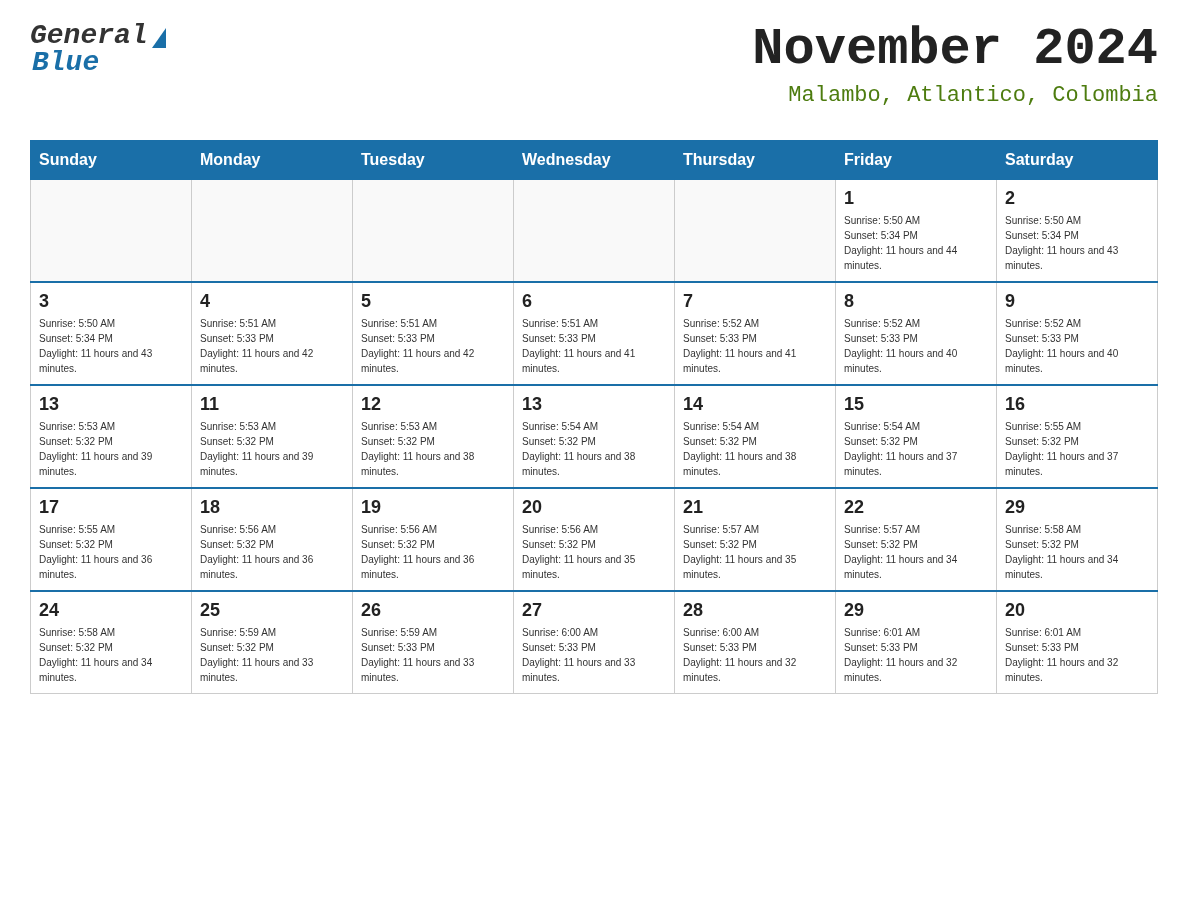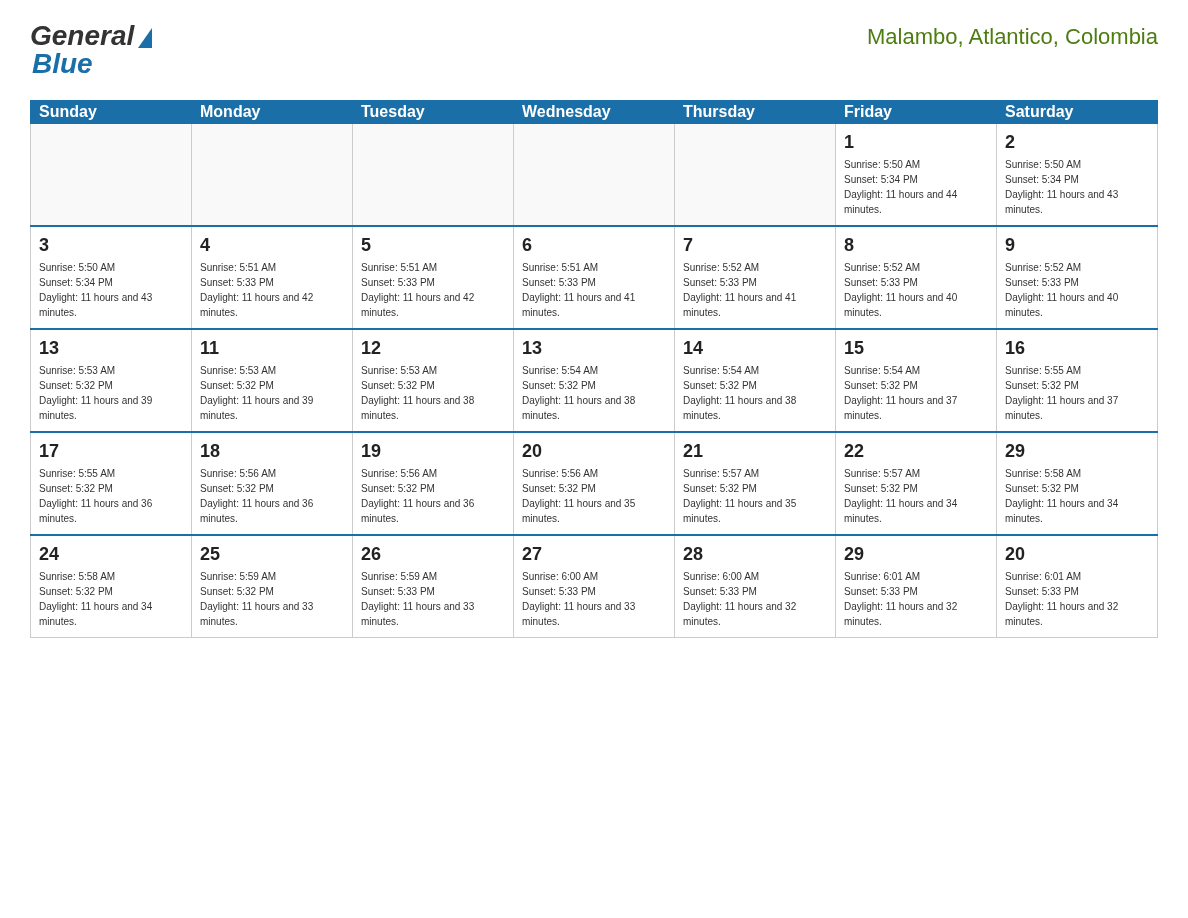--- a/index.html
+++ b/index.html
@@ -7,21 +7,22 @@
       font-family: Arial, sans-serif;
       background: #fff;
       width: 1188px;
       min-height: 918px;
       padding: 20px 30px;
     }
     .header {
       display: flex;
       justify-content: space-between;
       align-items: flex-start;
-      margin-bottom: 20px;
+      margin-bottom: 32px;
+      font-family: Liberation Mono, monospace;
     }
     .logo {
       display: flex;
       flex-direction: column;
       align-items: flex-start;
     }
     .logo-top {
       display: flex;
       align-items: center;
     }
@@ -62,21 +63,21 @@
       margin-top: 4px;
     }
     .calendar {
       width: 100%;
       border-collapse: collapse;
       border: 1px solid #ccc;
     }
     .calendar th {
       background: #1a6fa8;
       color: #fff;
-      padding: 2px 8px;
+      padding: 10px 8px;
       font-size: 16px;
       font-weight: bold;
       text-align: left;
       border: 1px solid #1a6fa8;
     }
     .calendar td {
       vertical-align: top;
       padding: 8px;
       border: 1px solid #ccc;
       width: 14.28%;
@@ -108,20 +109,21 @@
 
 <div class="header">
   <div class="logo">
     <div class="logo-top">
       <span class="logo-general">General</span>
       <div class="logo-triangle"></div>
     </div>
     <span class="logo-blue">Blue</span>
   </div>
   <div class="title-block">
+    <div class="month-title">November 2024</div>
     <div class="location-title">Malambo, Atlantico, Colombia</div>
   </div>
 </div>
 
 <table class="calendar">
   <thead>
     <tr>
     <th>Sunday</th>
         <th>Monday</th>
         <th>Tuesday</th>

